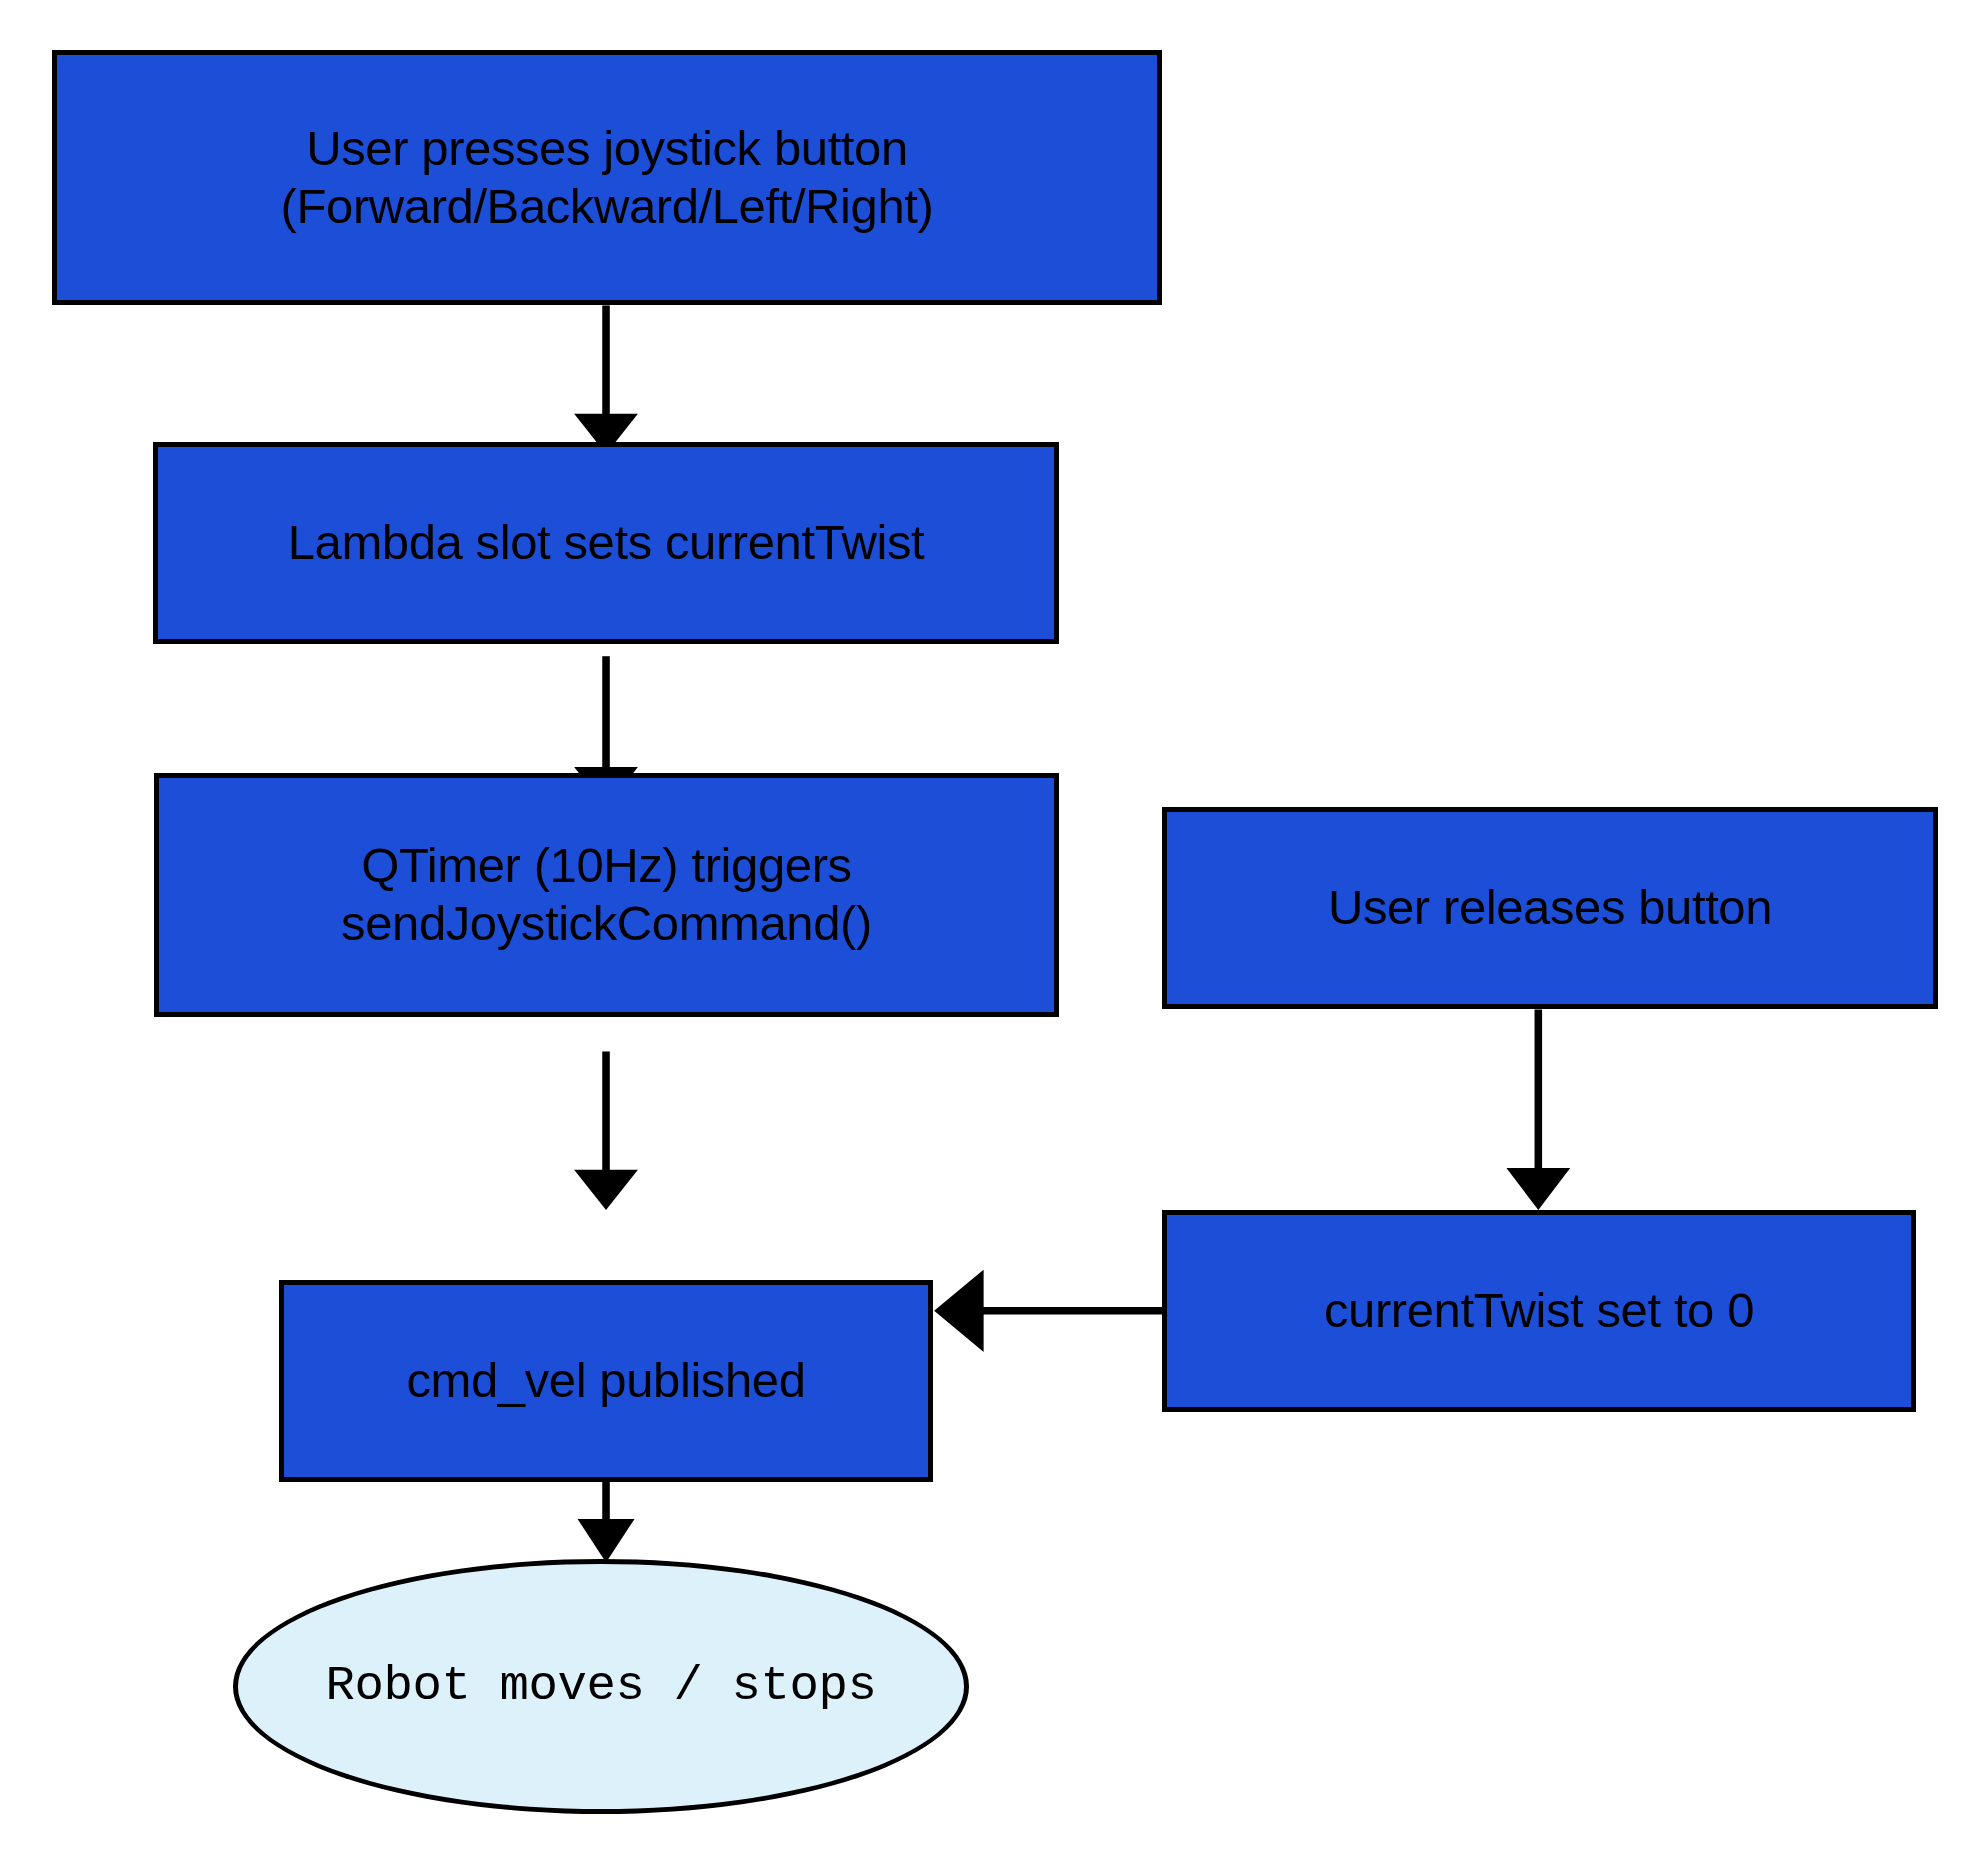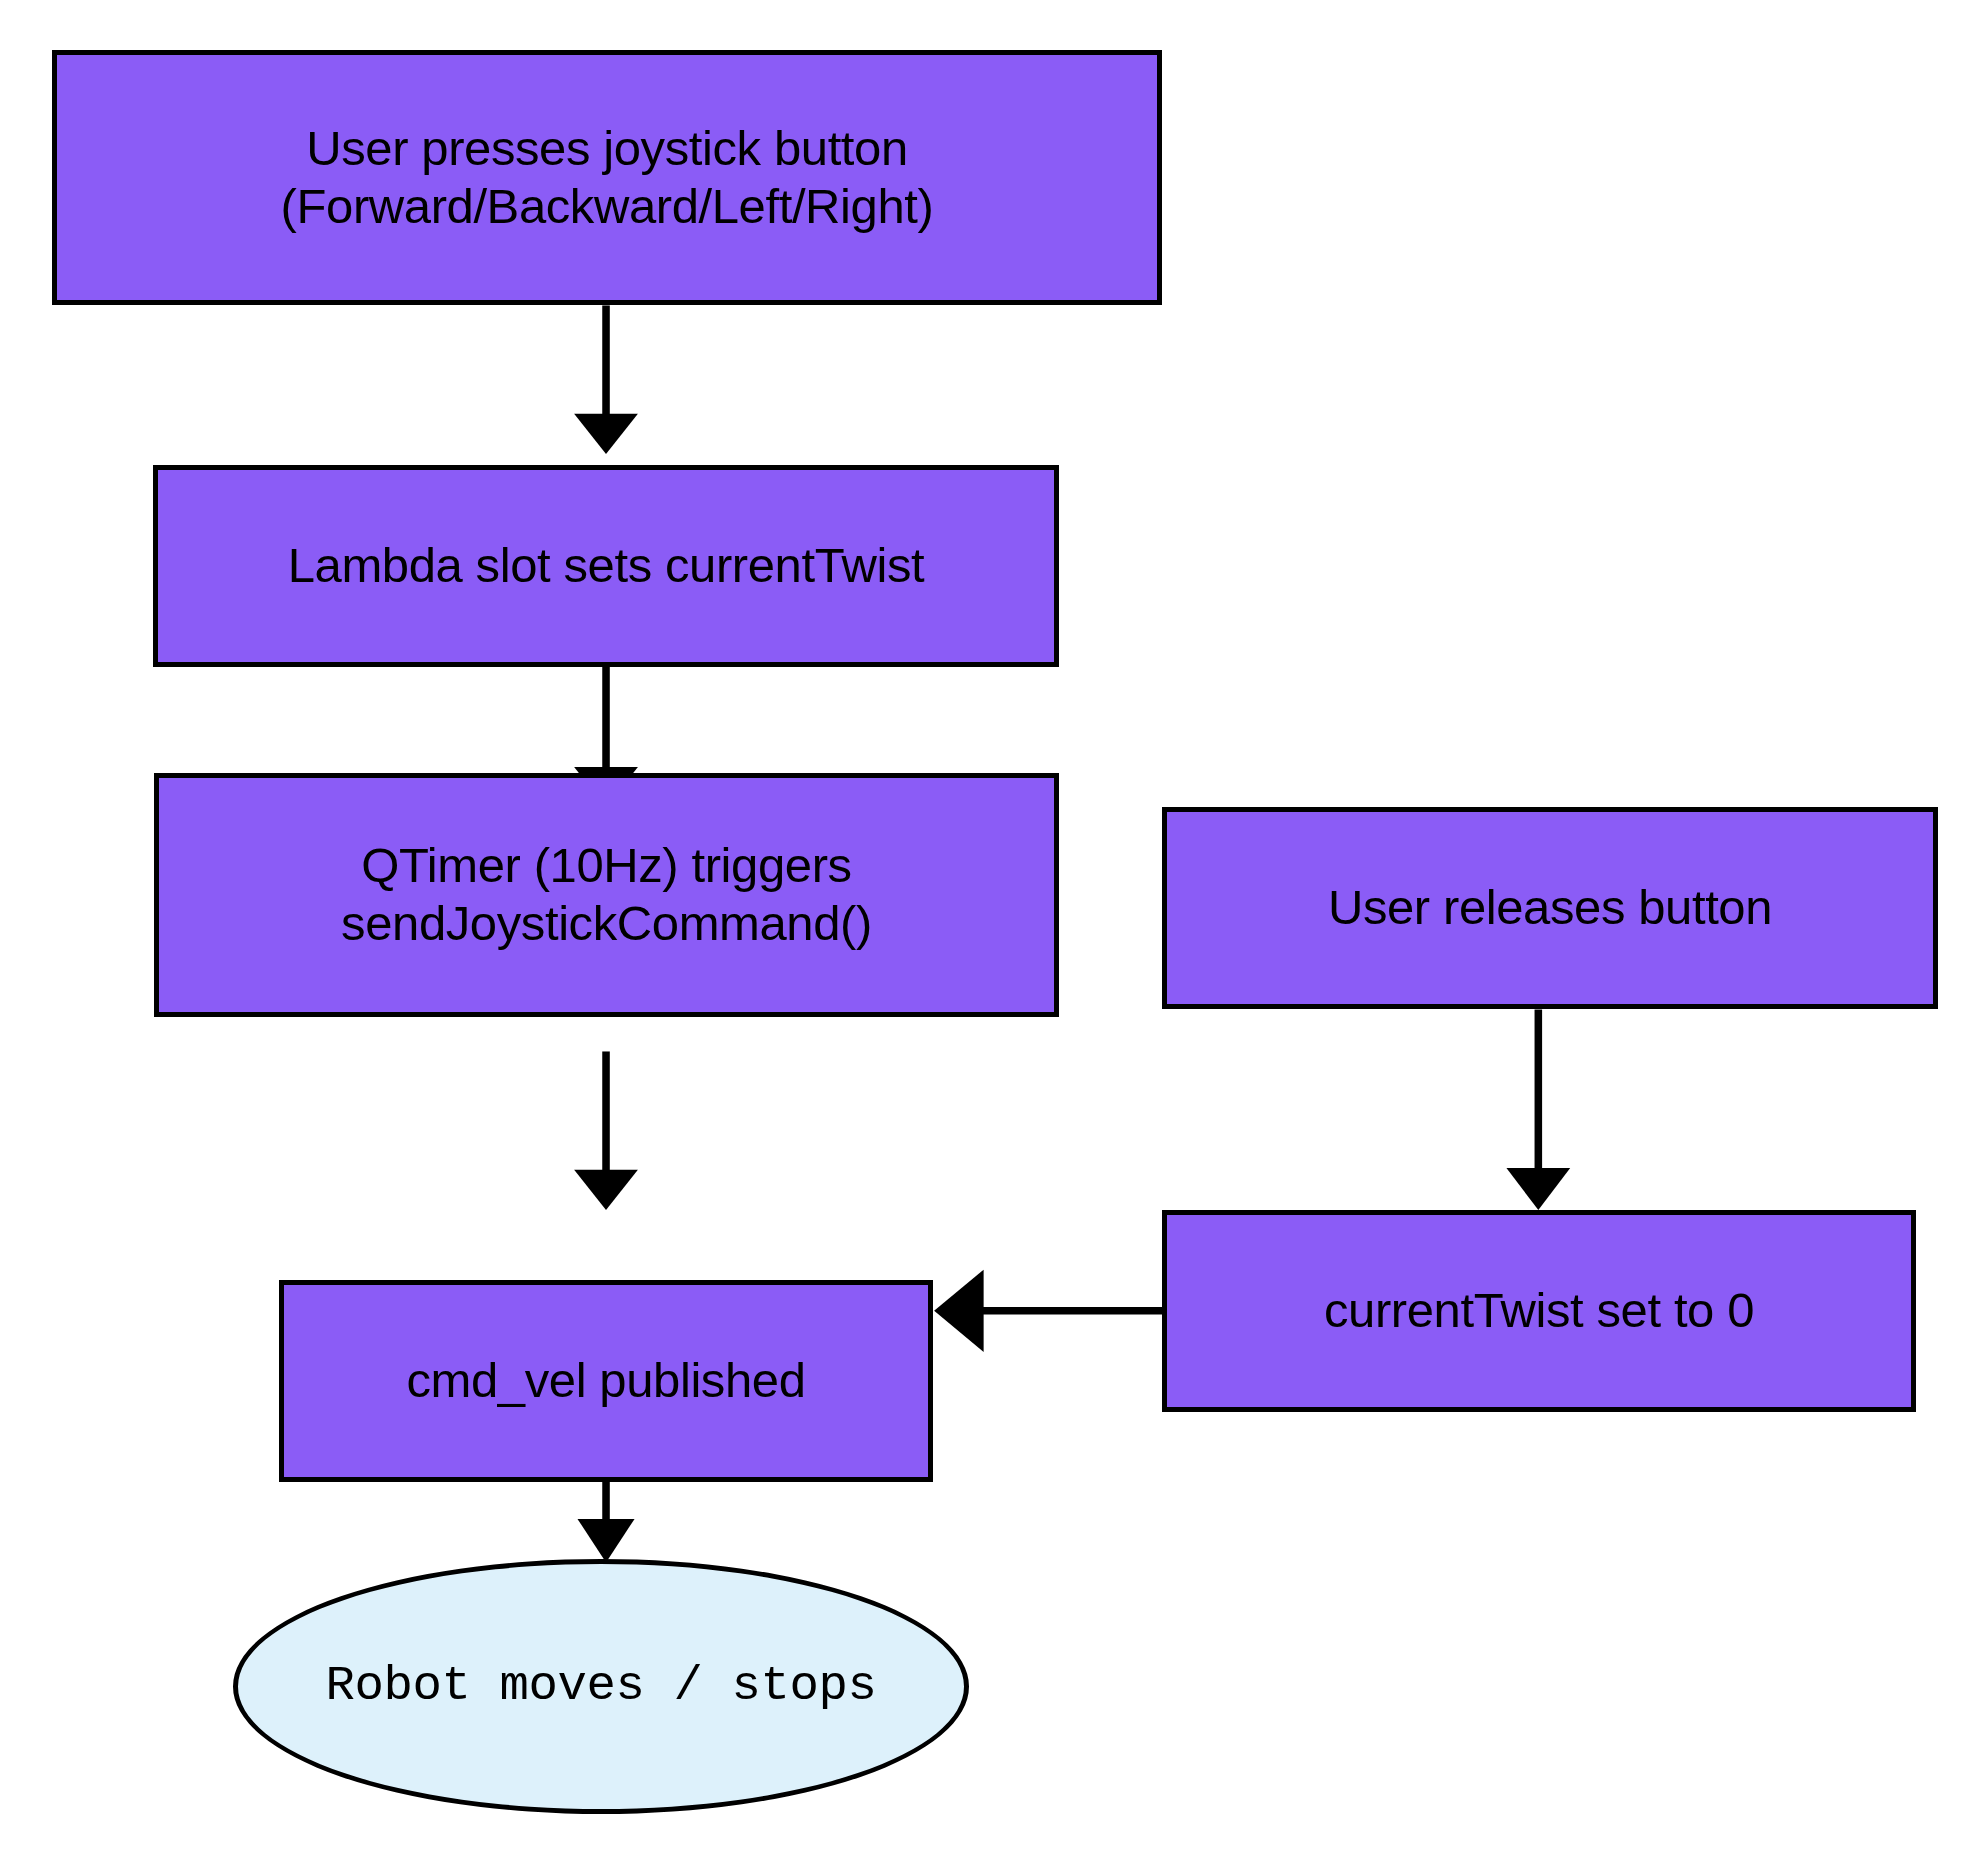--- a/index.html
+++ b/index.html
@@ -33,21 +33,21 @@
     box-sizing: border-box;
     color: #000000;
     font-family: "Liberation Sans", sans-serif;
     font-size: 49px;
     line-height: 1.18;
     letter-spacing: -0.4px;
     white-space: pre-line;
     padding: 0 11.7px;
   }
   .node.process {
-    background: #8b5cf6;
+    background: #1d4ed8;
     border: 5.9px solid #000000;
   }
   .node.terminator {
     background: #ddf1fb;
     border: 5.9px solid #000000;
     border-radius: 50%;
     font-family: Liberation Mono, monospace;
   }
 </style>
 </head>
@@ -86,21 +86,21 @@
       <line x1="1385" y1="1562" x2="1168" y2="1562" stroke="#000000" stroke-width="9"></line>
       <polygon points="1172,1513 1172,1611 1113,1562" fill="#000000"></polygon>
     </g>
   </svg>
 
   <div class="node process" style="left:52px; top:50px; width:1110px; height:255px;">
     <span>User presses joystick button
 (Forward/Backward/Left/Right)</span>
   </div>
 
-  <div class="node process" style="left:153px; top:465px; width:906px; height:202px;">
+  <div class="node process" style="left:153px; top:442px; width:906px; height:202px;">
     <span>Lambda slot sets currentTwist</span>
   </div>
 
   <div class="node process" style="left:154px; top:773px; width:905px; height:244px;">
     <span>QTimer (10Hz) triggers
 sendJoystickCommand()</span>
   </div>
 
   <div class="node process" style="left:1162px; top:807px; width:776px; height:202px;">
     <span>User releases button</span>

